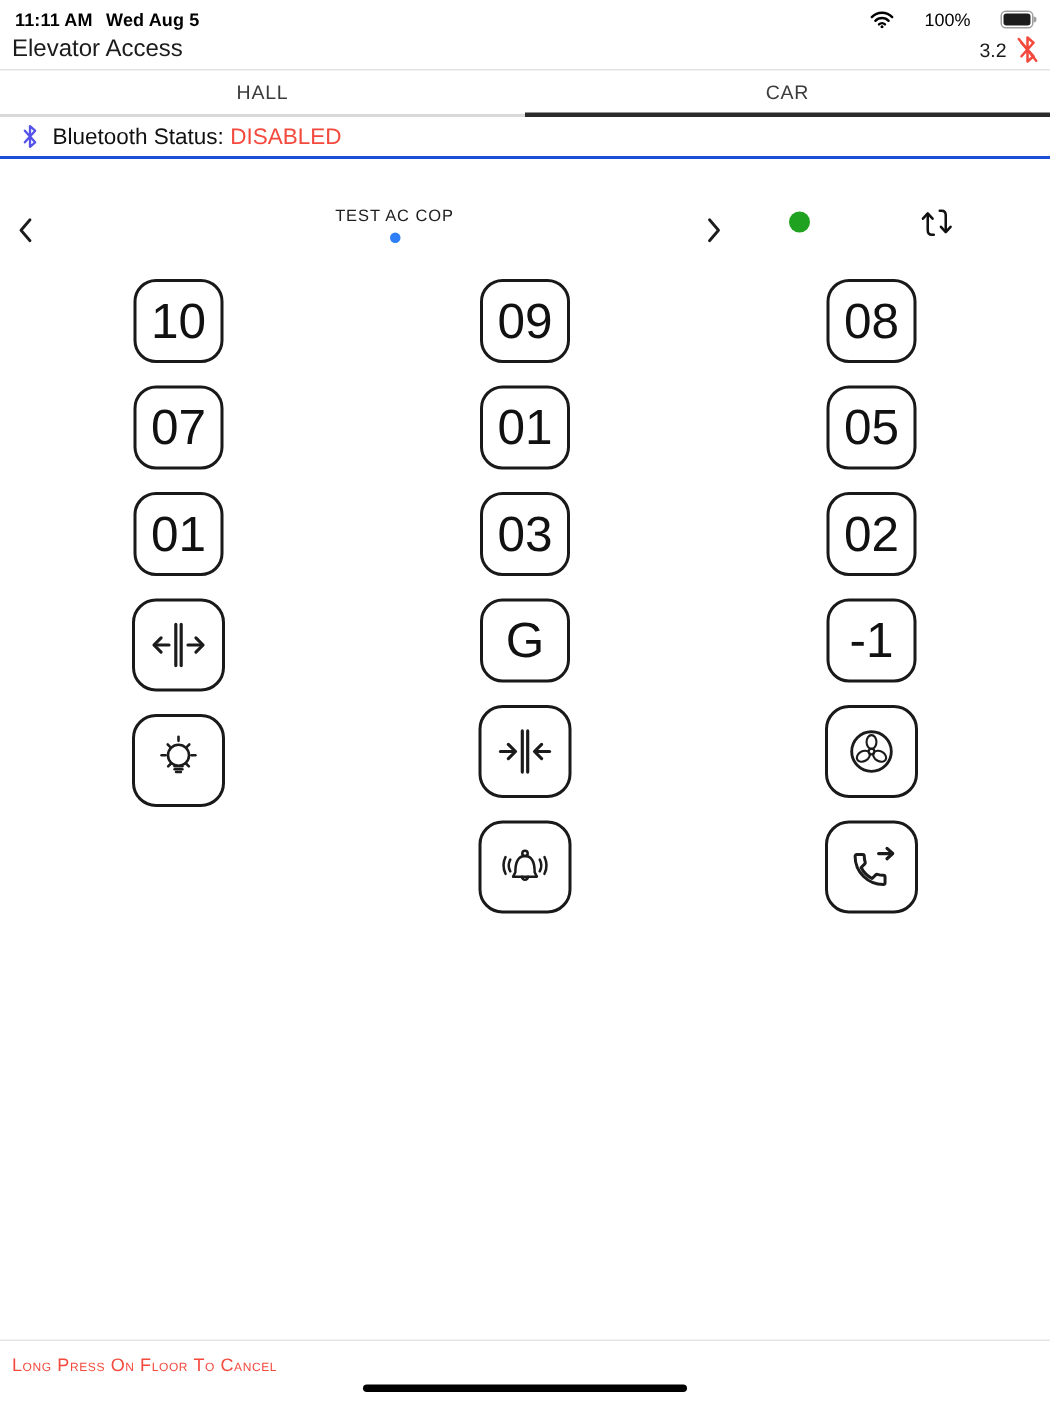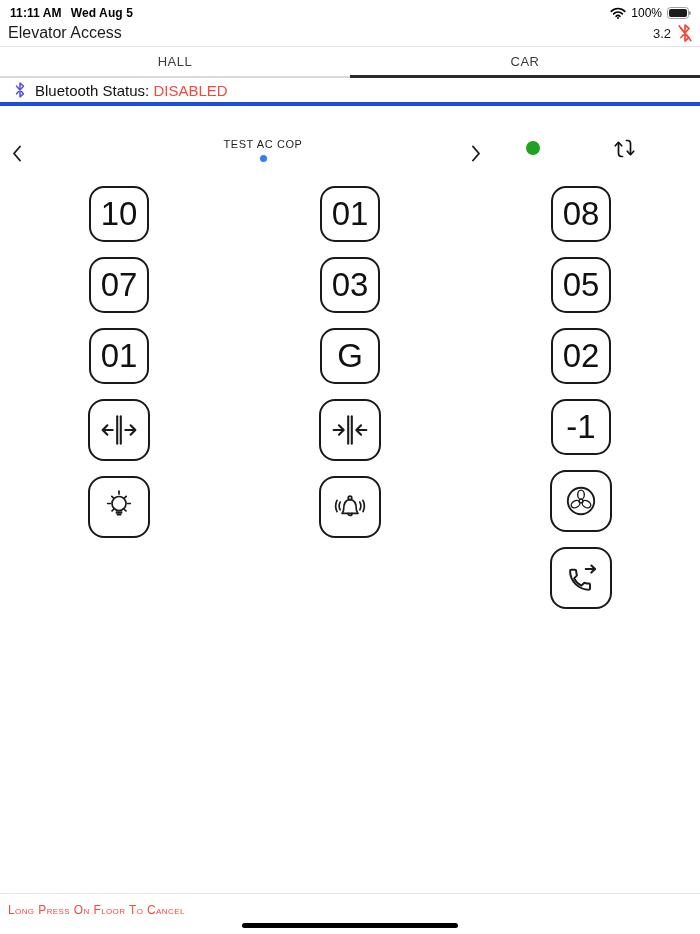--- a/index.html
+++ b/index.html
@@ -4,40 +4,40 @@
 <style>
   * { margin:0; padding:0; box-sizing:border-box; }
   html,body { width:700px; height:934px; }
   body { font-family:"Liberation Sans", sans-serif; background:#fff; color:#111; overflow:hidden; }
   #app { position:relative; width:700px; height:934px; background:#fff; }
 
   
   .status-bar { height:20px; display:flex; align-items:flex-end; justify-content:space-between; padding:2px 8px 0 10px; }
   .status-left { font-size:12px; font-weight:700; color:#000; letter-spacing:.1px; }
   .status-left .date { margin-left:9px; }
-  .status-right { display:flex; align-items:center; gap:5px; }
+  .status-right { display:flex; align-items:center; gap:20px; }
   .battery-pct { font-size:12px; color:#000; }
   .battery { position:relative; width:25px; height:12px; }
   .battery .shell { position:absolute; left:0; top:0; width:22px; height:12px; border:1px solid #9f9f9f; border-radius:3.5px; }
   .battery .fill { position:absolute; left:2px; top:2px; width:18px; height:8px; background:#1c1c1c; border-radius:2px; }
   .battery .cap { position:absolute; right:1px; top:4px; width:2px; height:4px; background:#9f9f9f; border-radius:0 2px 2px 0; }
 
   
   .nav-bar { height:27px; display:flex; align-items:center; justify-content:space-between; padding:0 8px; border-bottom:1px solid #e3e3e3; }
   .nav-title { font-size:16px; color:#1c1c1c; }
   .nav-right { display:flex; align-items:center; gap:7px; }
   .nav-version { font-size:13px; color:#1c1c1c; }
 
   
   .tab-bar { position:relative; height:31px; display:flex; border-bottom:2px solid #d9d9d9; }
   .tab { flex:1; display:flex; align-items:center; justify-content:center; font-size:13px; font-weight:400; letter-spacing:.5px; color:#3c3c3c; cursor:pointer; }
   .tab-indicator { position:absolute; left:350px; bottom:-2px; width:350px; height:3px; background:#2b2b2b; }
 
   
-  .bt-bar { height:28px; display:flex; align-items:center; gap:9px; padding-left:14px; border-bottom:4px solid #1d4ed8; }
+  .bt-bar { height:28px; display:flex; align-items:center; gap:9px; padding-left:14px; border-bottom:2px solid #1d4ed8; }
   .bt-text { font-size:15px; color:#111; }
   .bt-value { color:#f4493d; }
 
   
   .chev-btn { position:absolute; width:22px; height:22px; display:flex; align-items:center; justify-content:center; cursor:pointer; background:none; border:none; }
   .carousel-title { position:absolute; left:163px; top:138px; width:200px; text-align:center; font-size:11px; letter-spacing:.6px; color:#1e1e1e; }
   .page-dot { position:absolute; left:260px; top:155px; width:7px; height:7px; border-radius:50%; background:#2e7ef7; }
   .status-dot { position:absolute; left:526px; top:141px; width:14px; height:14px; border-radius:50%; background:#1fa21f; }
   .swap-btn { position:absolute; left:613px; top:137px; width:24px; height:22px; background:none; border:none; cursor:pointer; padding:0; }
 
@@ -177,20 +177,21 @@
             <line x1="9.4" y1="14.5" x2="6.7" y2="14.5"></line>
             <line x1="26.6" y1="14.5" x2="29.3" y2="14.5"></line>
             <line x1="13" y1="20" x2="11.1" y2="21.9"></line>
             <line x1="23" y1="20" x2="24.9" y2="21.9"></line>
           </svg>
         </span>
       </button>
     </div>
 
     <div class="kp-col">
+      <button class="floor-btn">09</button>
       <button class="floor-btn">01</button>
       <button class="floor-btn">03</button>
       <button class="floor-btn">G</button>
 
       <button class="ctrl-btn">
         <span>
           <svg width="38" height="38" viewBox="0 0 36 36" fill="none" stroke="#1b1b1b" stroke-width="2" stroke-linecap="round" stroke-linejoin="round">
             <line x1="16.3" y1="5" x2="16.3" y2="31"></line>
             <line x1="19.7" y1="5" x2="19.7" y2="31"></line>
             <line x1="2.5" y1="18" x2="11.5" y2="18"></line>

